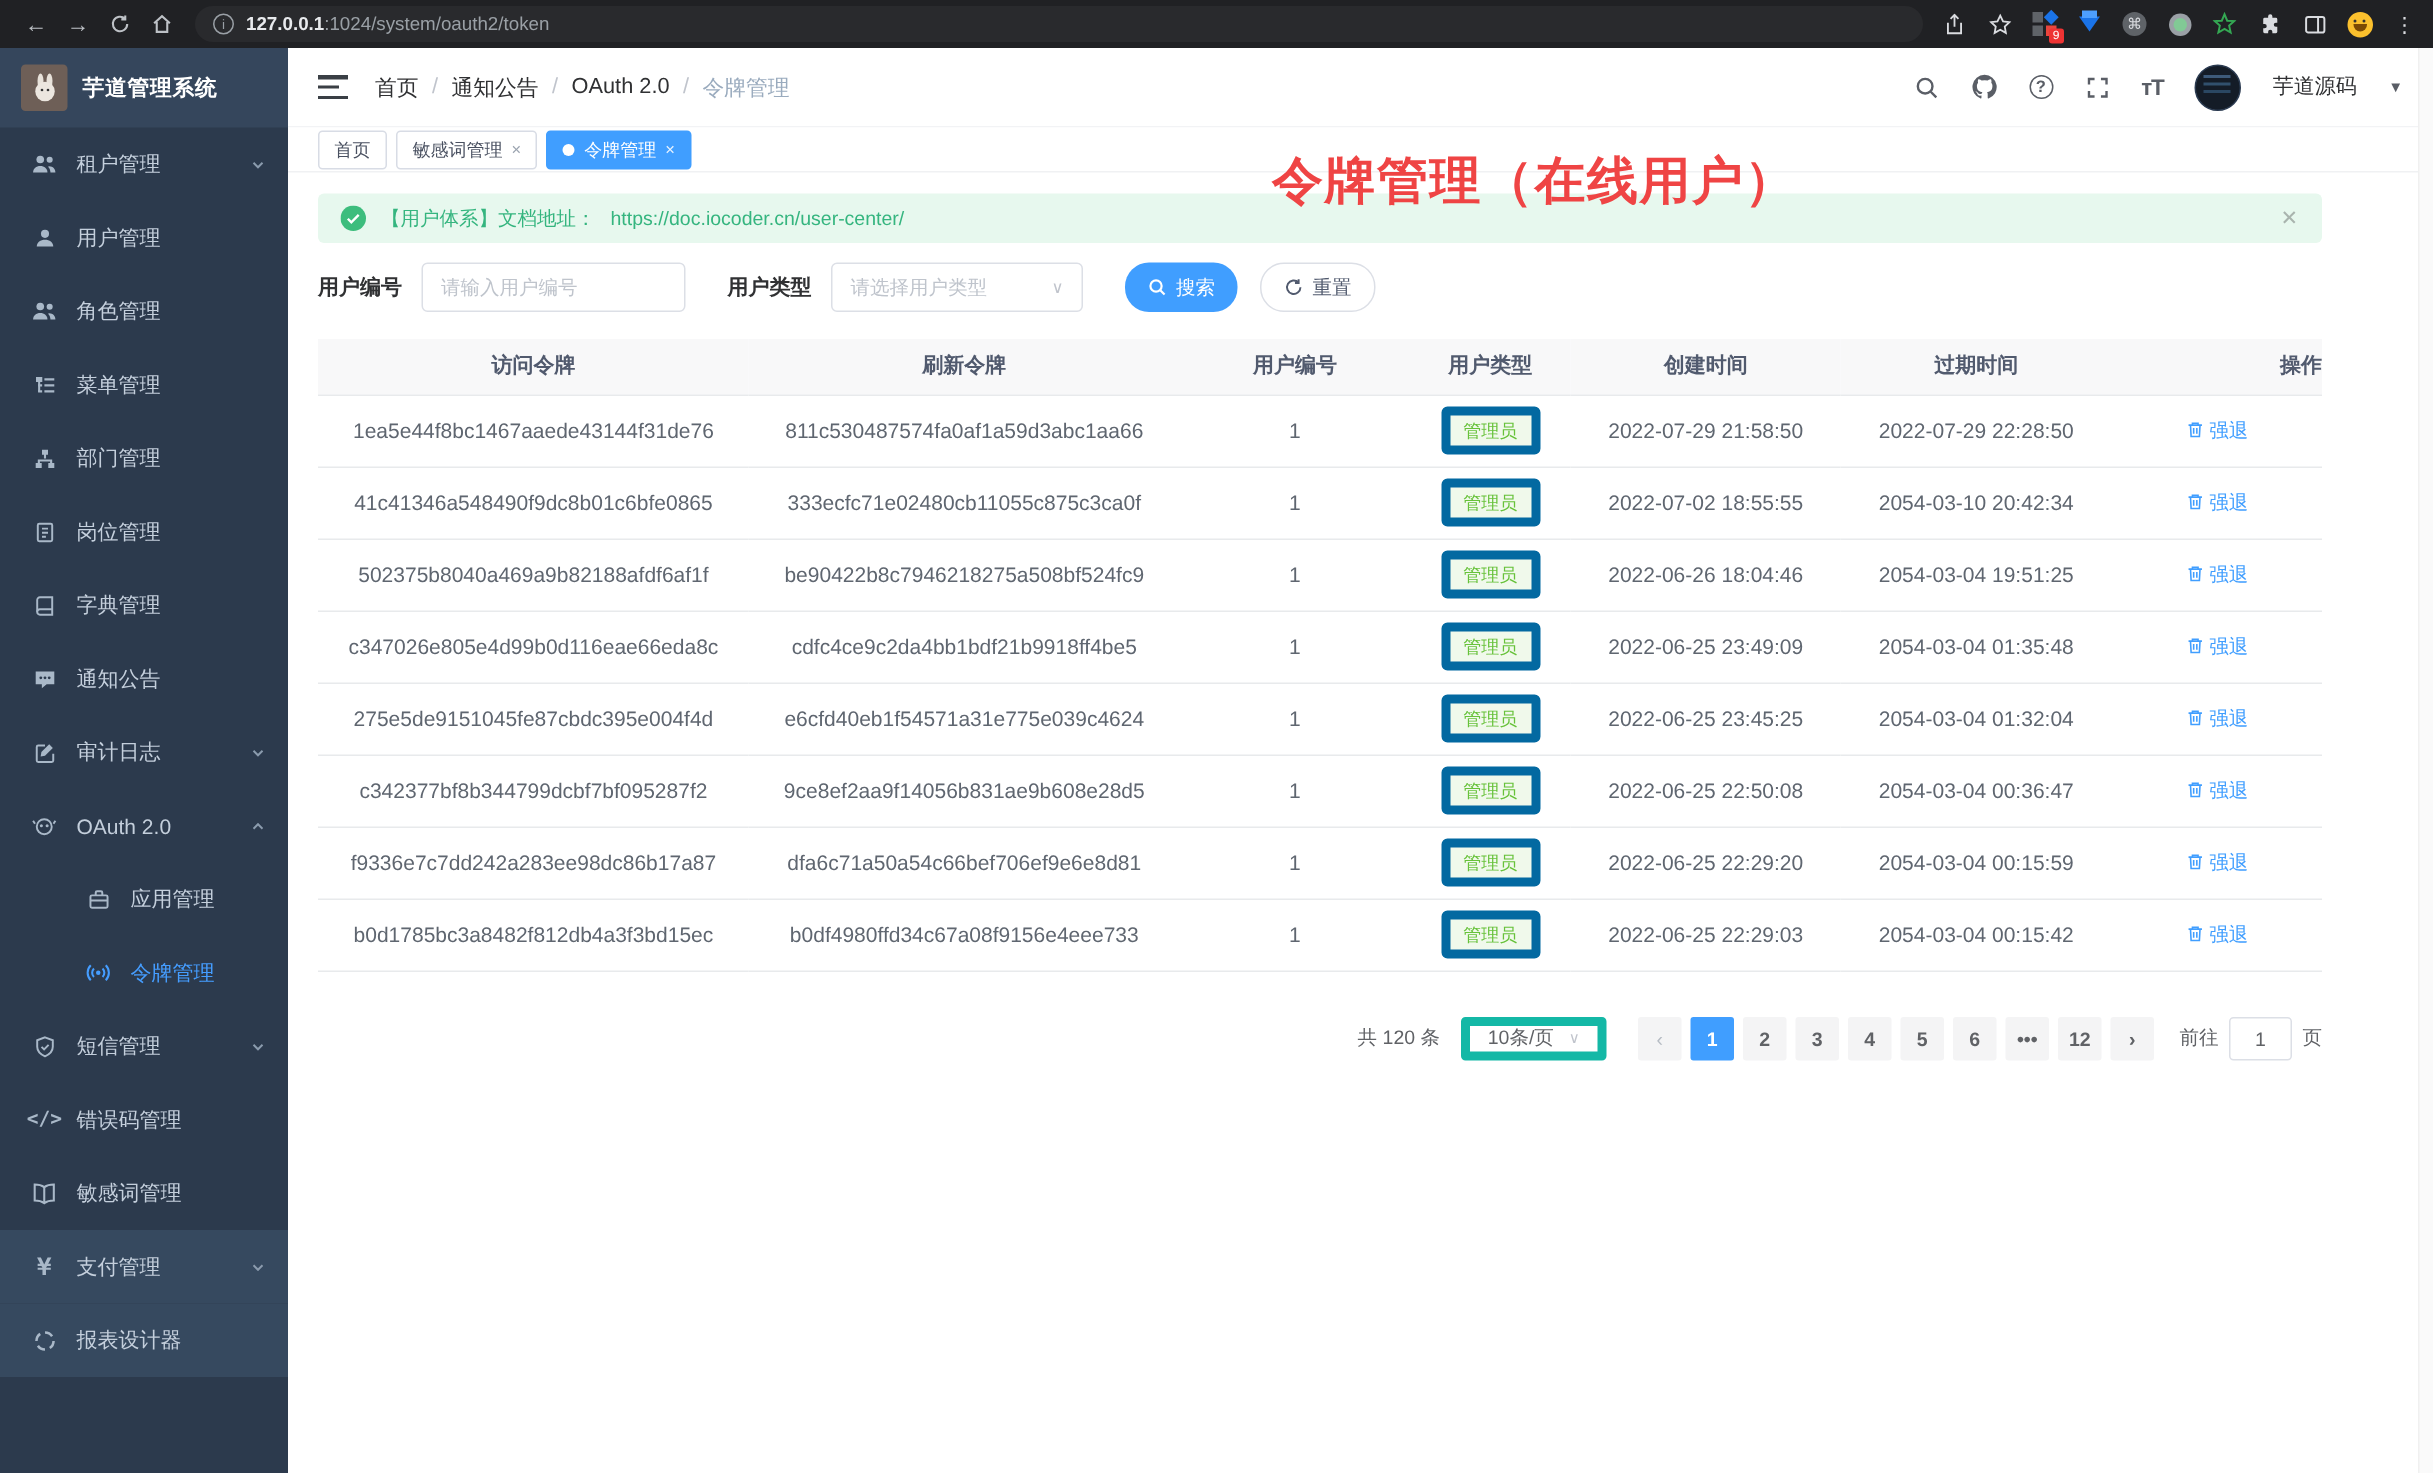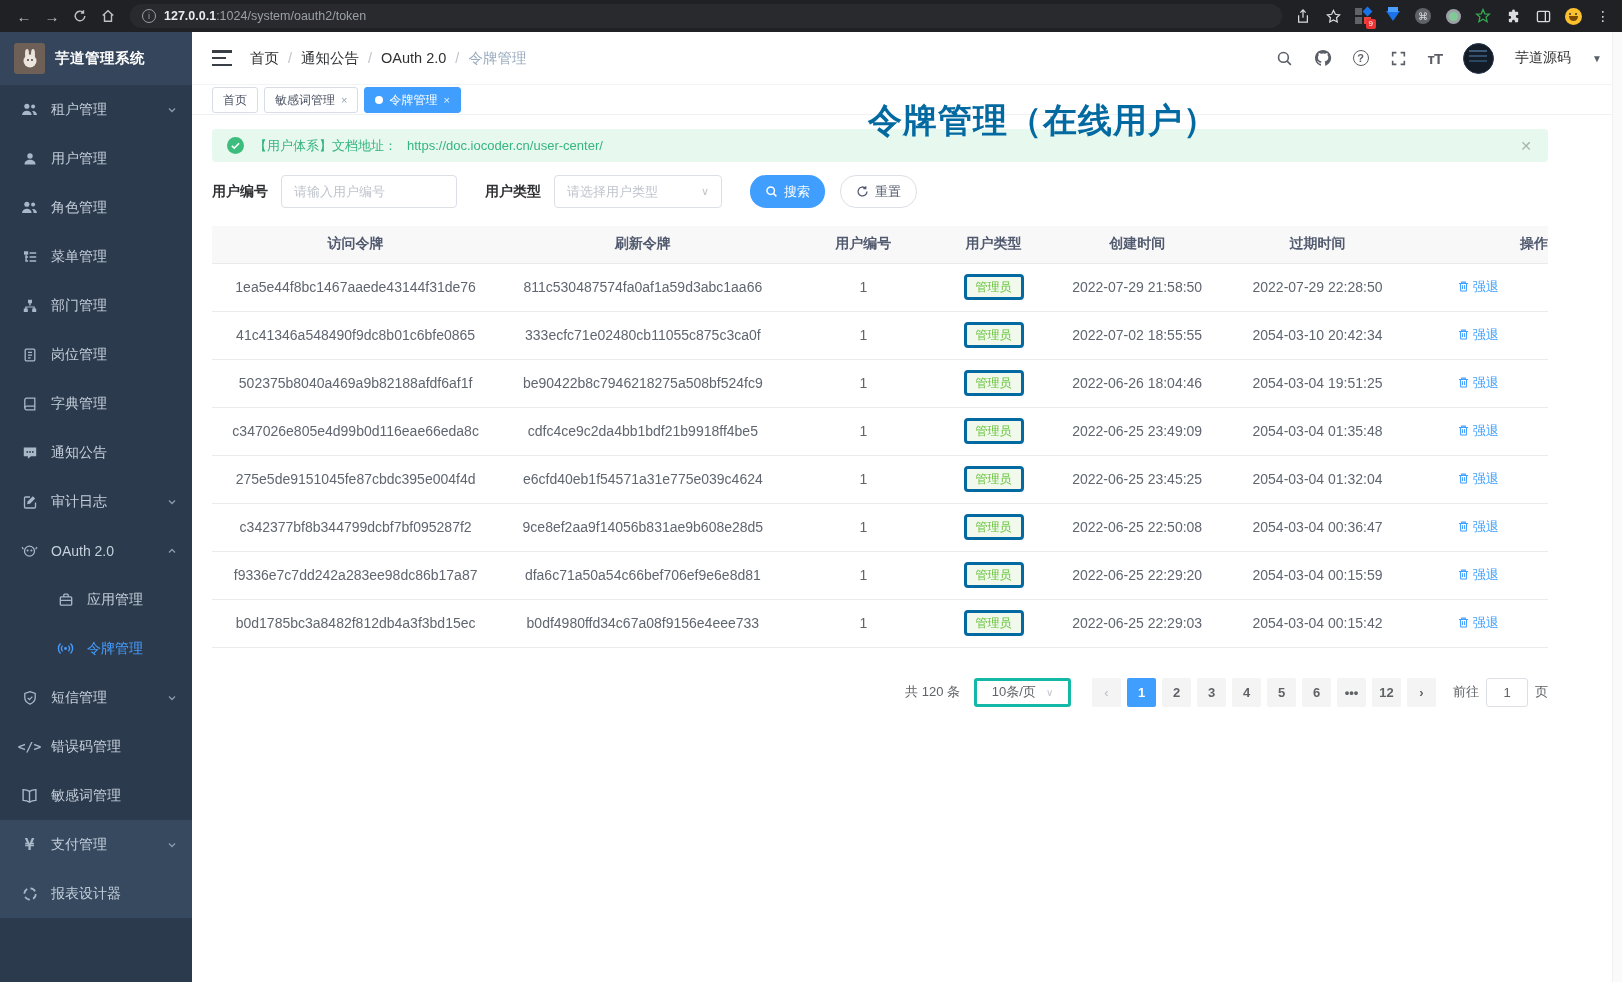--- a/index.html
+++ b/index.html
@@ -84,34 +84,34 @@
   .finput::placeholder { color:#bfc4cc; }
   .fselect { width:168px; height:33px; border:1px solid #dcdfe6; border-radius:4px; padding:0 12px; font-size:13px; color:#bfc4cc; display:flex; align-items:center; justify-content:space-between; margin-right:28px; cursor:pointer; background:#fff; }
   .fselect .caret { color:#c0c4cc; font-size:11px; }
   .btn { height:33px; border:none; border-radius:16px; font-size:13px; display:inline-flex; align-items:center; gap:6px; padding:0 15px; cursor:pointer; font-family:inherit; }
   .btn.primary { background:#409eff; color:#fff; margin-right:15px; }
   .btn.plain { background:#fff; border:1px solid #dcdfe6; color:#515a6e;text-align:right; }
 
   table { width:100%; border-collapse:collapse; table-layout:fixed; }
   thead th { background:#f8f8f9; height:37px; font-size:14px; font-weight:bold; color:#515a6e; border-bottom:1px solid #e8eaec; text-align:center; }
   tbody td { height:48px; text-align:center; font-size:14px; color:#5f6670; border-bottom:1px solid #e8eaec; overflow:hidden; white-space:nowrap; }
-  .tag-success { display:inline-block; background:#f0f9eb; border:3px solid #0369a1; color:#67c23a; font-size:12px; padding:3px 9px; border-radius:4px; line-height:1.2; }
+  .tag-success { display:inline-block; background:#f0f9eb; border:6px solid #0369a1; color:#67c23a; font-size:12px; padding:3px 9px; border-radius:4px; line-height:1.2; }
   .kick { color:#409eff; font-size:13px; display:inline-flex; align-items:center; gap:3px; cursor:pointer; }
 
   .pager { display:flex; justify-content:flex-end; align-items:center; margin-top:30px; font-size:13px; color:#606266; }
   .pager .total { margin-right:14px; }
-  .psel { width:97px; height:29px; border:3px solid #14b8a6; border-radius:3px; display:flex; align-items:center; justify-content:center; gap:10px; color:#606266; margin-right:18px; cursor:pointer; background:#fff; }
+  .psel { width:97px; height:29px; border:6px solid #14b8a6; border-radius:3px; display:flex; align-items:center; justify-content:center; gap:10px; color:#606266; margin-right:18px; cursor:pointer; background:#fff; }
   .psel .caret { color:#c0c4cc; font-size:10px; }
   .pbtn { min-width:29px; height:29px; background:#f4f4f5; border-radius:2px; display:inline-flex; align-items:center; justify-content:center; font-size:13px; font-weight:bold; color:#606266; margin:0 3px; cursor:pointer; padding:0 5px; }
   .pbtn.pactive { background:#409eff; color:#fff; }
   .pbtn.pnav { color:#b6bcc4; font-weight:normal; }
   .goto { display:flex; align-items:center; gap:7px; margin-left:14px; }
   .goto input { width:42px; height:29px; border:1px solid #dcdfe6; border-radius:3px; text-align:center; font-size:13px; color:#606266; outline:none; font-family:inherit; }
 
-  .annotation { position:absolute; left:676px; top:66px; font-size:34px; font-weight:bold; color:#0369a1; z-index:20; letter-spacing:1px; white-space:nowrap; }
+  .annotation { position:absolute; left:656px; top:66px; font-size:34px; font-weight:bold; color:#ef4444; z-index:20; letter-spacing:1px; white-space:nowrap; }
 
   .scrollstrip { position:absolute; right:0; top:32px; width:10px; height:950px; background:#fafafa; border-left:1px solid #f0f0f0; }
   svg { display:block; }
 </style>
 </head>
 <body>
 
 <div class="chrome">
   <div class="navbtn">←</div>
   <div class="navbtn">→</div>

